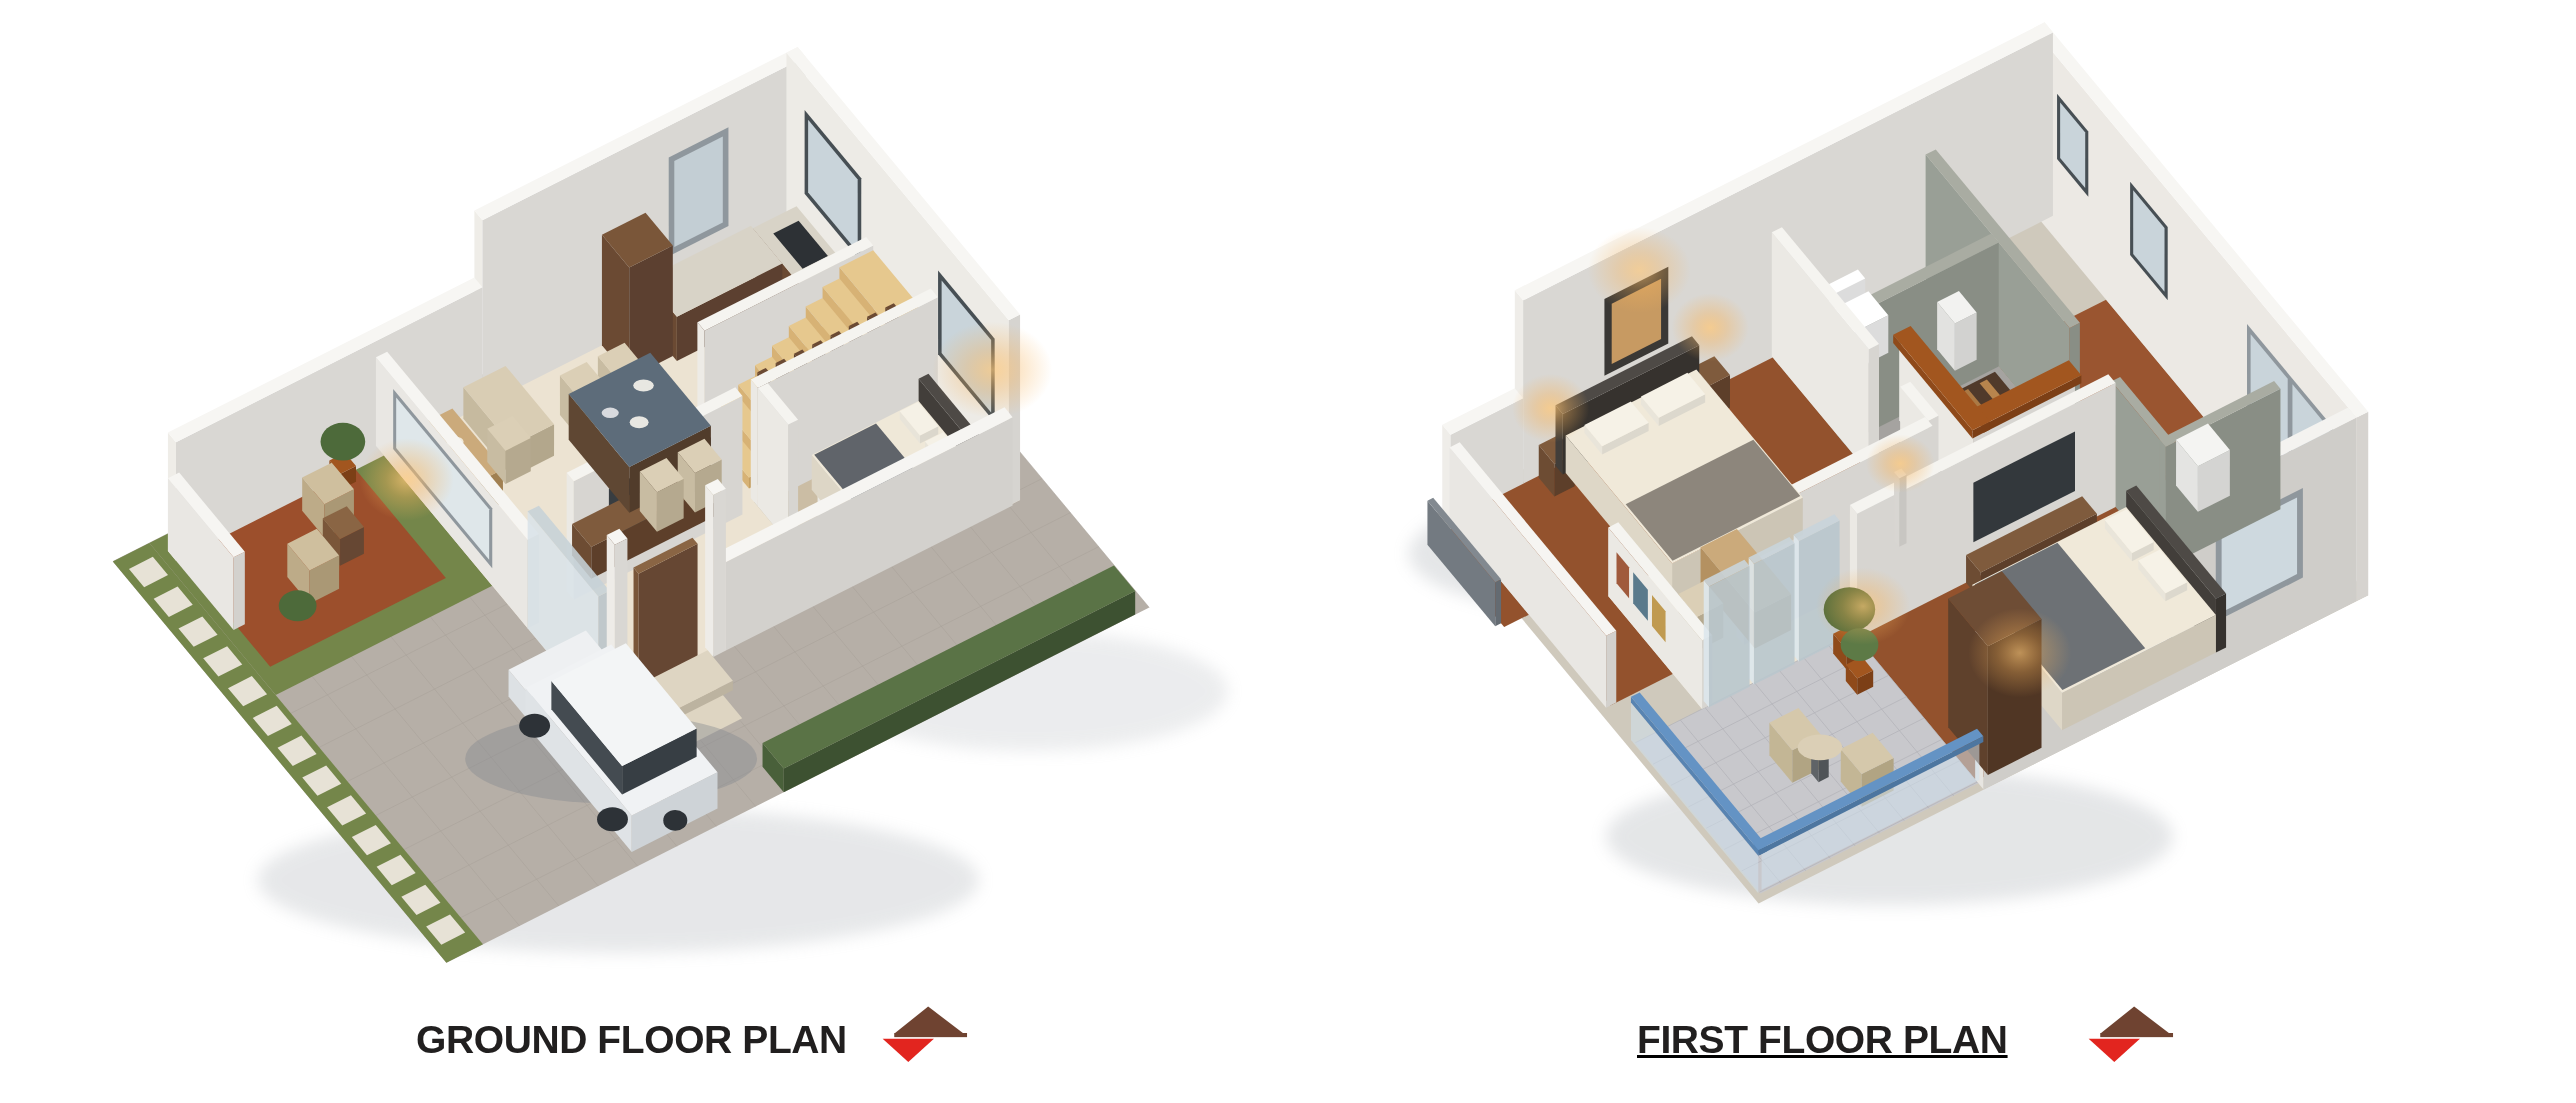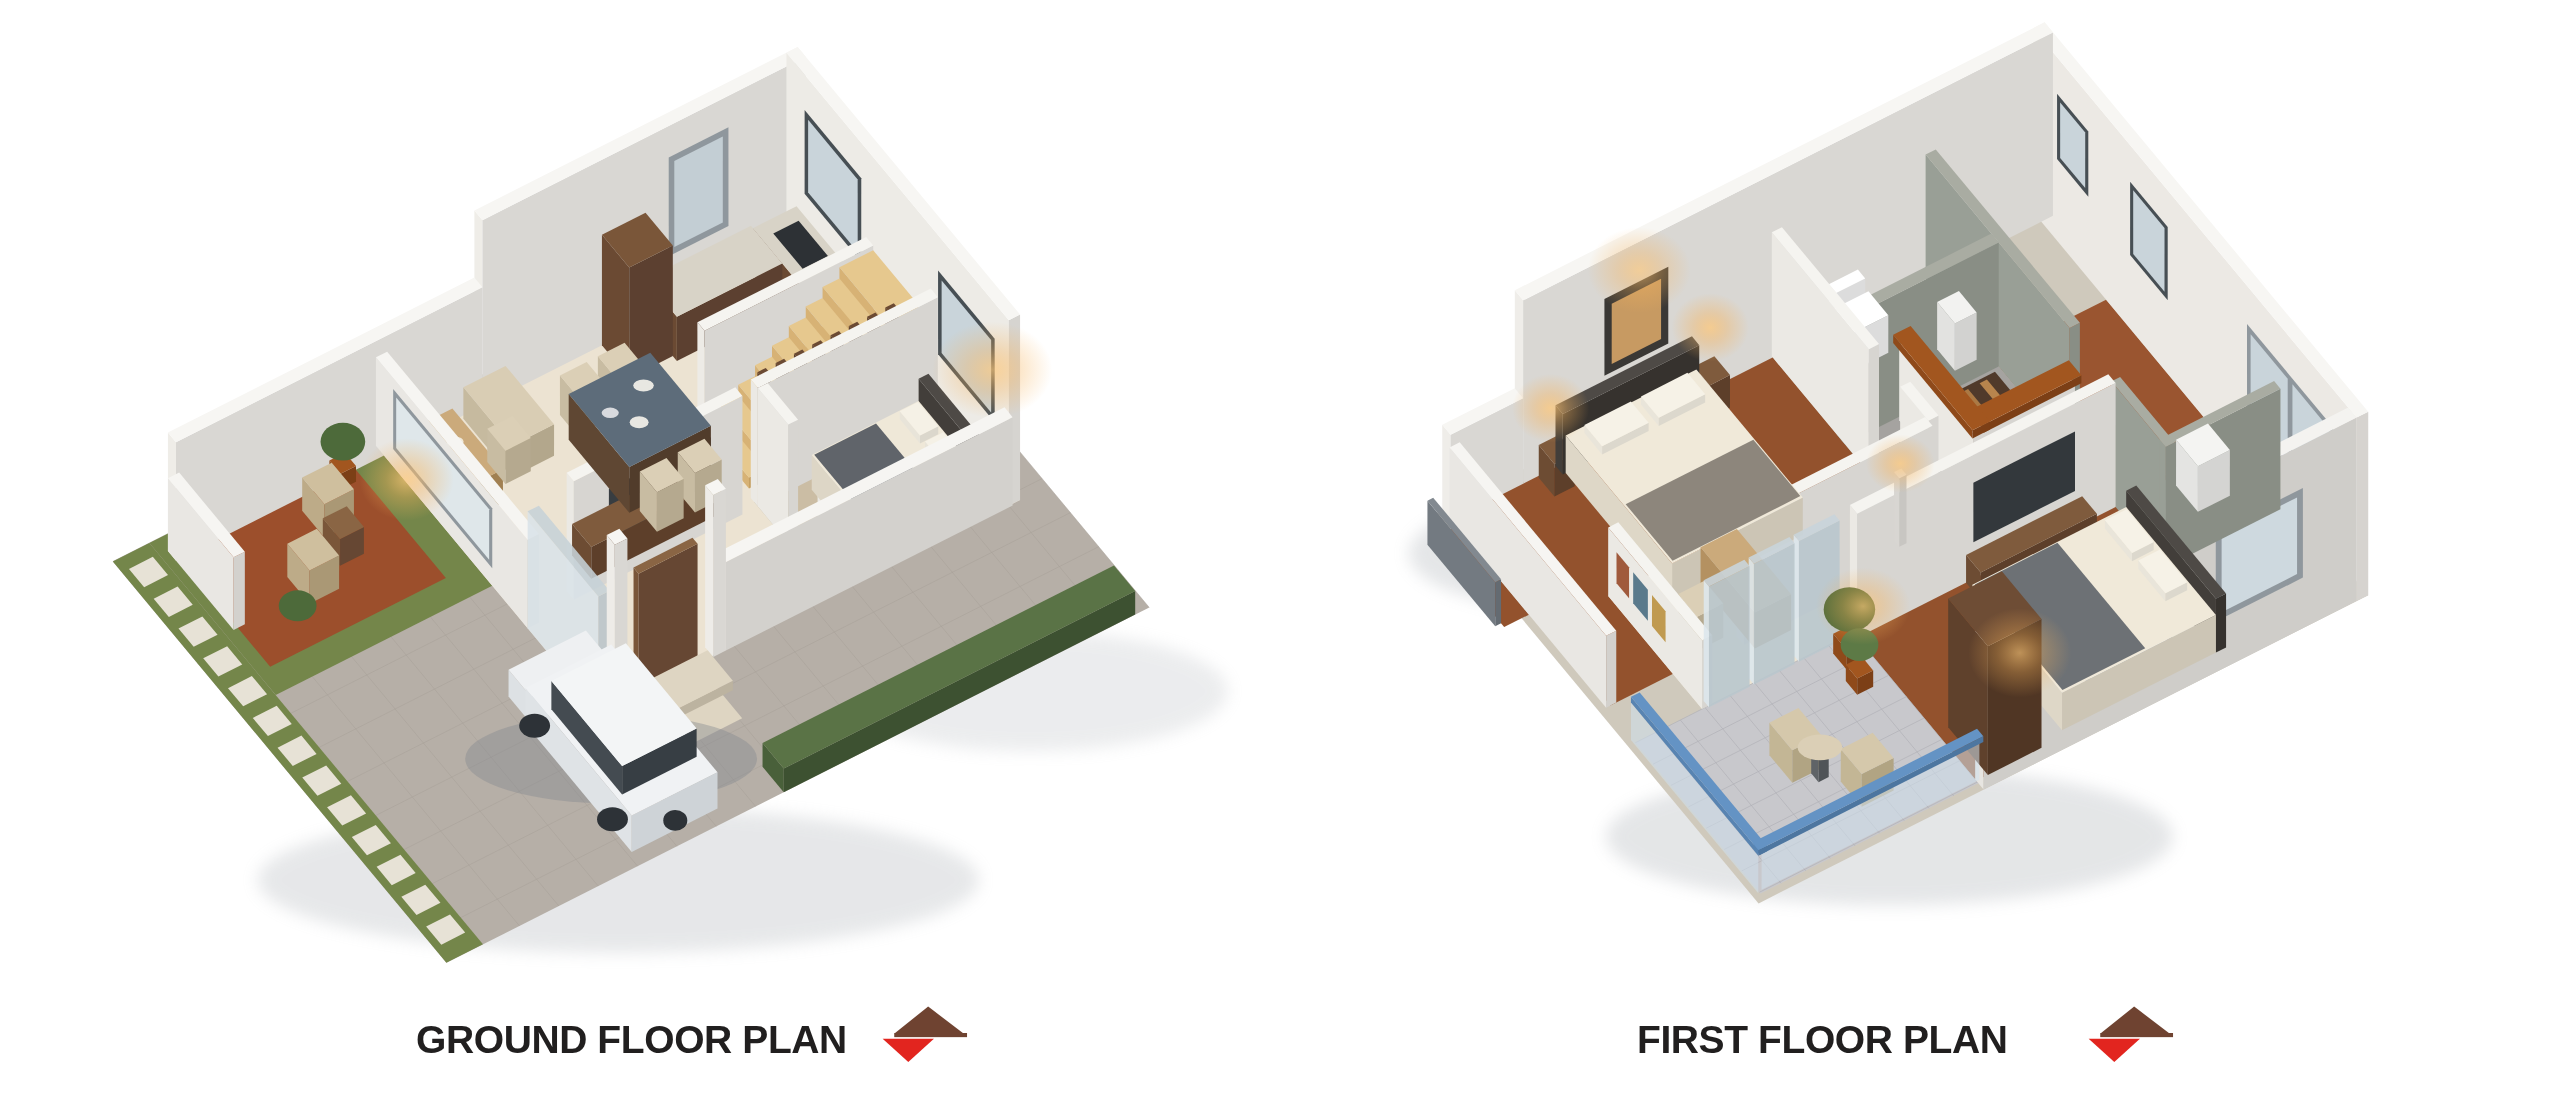--- a/index.html
+++ b/index.html
@@ -7,21 +7,21 @@
     width:2576px;height:1103px;position:relative;overflow:hidden;
     background:#ffffff;
     font-family:"Liberation Sans",sans-serif;
   }
   .plan{position:absolute;margin:0;padding:0;}
   .plan-ground{left:17px;top:13px;width:1254px;height:970px;}
   .plan-first{left:1340px;top:4.3px;width:1202px;height:970px;}
   .plan svg{width:100%;height:100%;display:block;}
   .caption{position:absolute;top:1016px;display:flex;align-items:center;}
   .caption-ground{left:416px;gap:34px;}
-  .caption-first{left:1637px;gap:79px;}
+  .caption-first{left:1637px;gap:79px;text-decoration:underline;}
   .caption-text{
     font-size:39px;font-weight:bold;letter-spacing:-0.4px;line-height:1;
     color:#211f1f;white-space:nowrap;
   }
   .dir-icon{width:91px;height:58px;margin-top:-12px;flex:0 0 auto;}
 </style>
 </head>
 <body>
 
 <svg width="0" height="0" style="position:absolute" aria-hidden="true">

